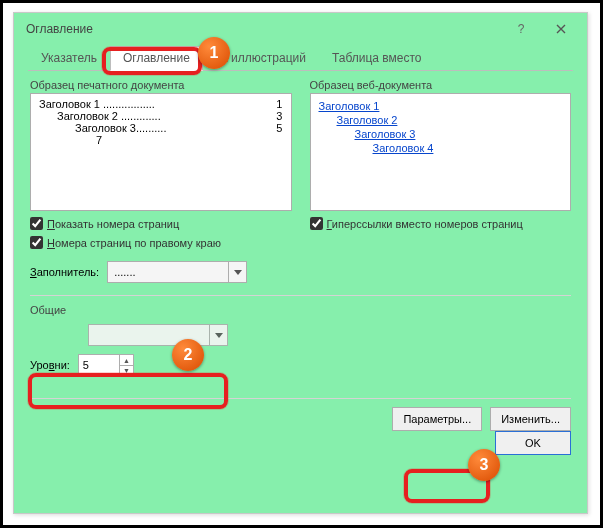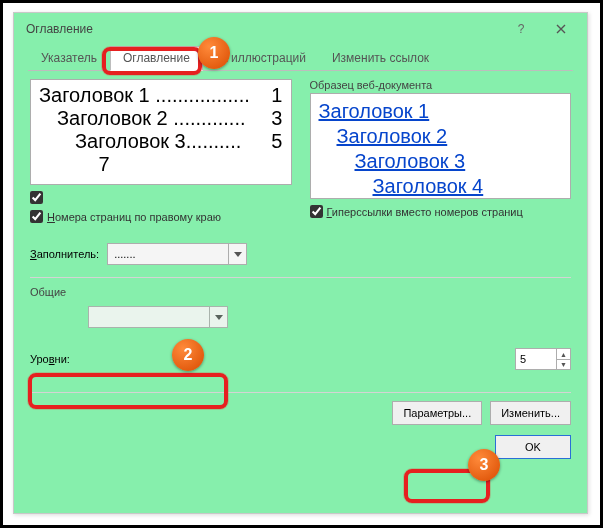--- a/index.html
+++ b/index.html
@@ -9,27 +9,27 @@
   .titlebar { height: 32px; display: flex; align-items: center; padding: 0 6px 0 12px; font-size: 12px; color: #444; }
   .titlebar .spacer { flex: 1; }
   .titlebar .btn { width: 40px; height: 28px; display: flex; align-items: center; justify-content: center; color: #666; }
   .tabs { display: flex; margin: 0 14px; border-bottom: 1px solid #bdbdbd; height: 26px; gap: 0; font-size: 12px; }
   .tab { padding: 4px 12px 17px 12px; color: #555; border: 1px solid transparent; border-bottom: none; position: relative; top: 1px; white-space: nowrap; }
   .tab.active { background: #fff; border: 1px solid #bdbdbd; border-bottom: 1px solid #fff; }
   .body { padding: 8px 16px 12px 16px; }
   .row { display: flex; gap: 18px; }
   .col { flex: 1; min-width: 0; }
   .groupLabel { font-size: 11px; color: #444; margin-bottom: 2px; }
-  .preview { border: 1px solid #adadad; background: #fff; height: 106px; padding: 4px 8px; font-family: "Times New Roman", serif; font-size: 20px; overflow: hidden; }
+  .preview { border: 1px solid #adadad; background: #fff; height: 118px; padding: 4px 8px; font-family: "Times New Roman", serif; font-size: 11px; overflow: hidden; }
   .pline { display: flex; justify-content: space-between; white-space: pre; }
   .wline { color: #0645cc; text-decoration: underline; margin: 2px 0; }
   .chk { font-size: 11px; color: #333; margin: 6px 0 2px 0; display: flex; align-items: center; gap: 4px; }
   .chk input { accent-color: #333; margin: 0; }
   .u { text-decoration: underline; }
-  .fieldrow { display: flex; align-items: center; gap: 8px; font-size: 11px; margin-top: 20px; }
+  .fieldrow { display: flex; align-items: center; gap: 8px; font-size: 11px; margin-top: 12px; }
   .combo { display: inline-flex; align-items: center; border: 1px solid #adadad; height: 22px; background: #f5f5f5; }
   .combo .txt { padding: 0 6px; min-width: 120px; font-size: 11px; }
   .combo .arrow { width: 18px; height: 100%; border-left: 1px solid #adadad; display: flex; align-items: center; justify-content: center; }
   .levelsBox { display: inline-flex; align-items: center; border: 1px solid #adadad; height: 22px; background: #fff; }
   .levelsBox input { border: none; width: 40px; font-size: 11px; padding: 0 4px; outline: none; }
   .spin { display: flex; flex-direction: column; }
   .spin div { width: 14px; height: 10px; border-left: 1px solid #adadad; display: flex; align-items: center; justify-content: center; font-size: 7px; color: #555; }
   .spin div + div { border-top: 1px solid #adadad; }
   .hr { border: none; border-top: 1px solid #d4d4d4; margin: 12px 0 8px 0; }
   .btnrow { display: flex; justify-content: flex-end; gap: 8px; margin-top: 0; }
@@ -53,34 +53,36 @@
         <svg width="10" height="10">
             <path d="M1 1 L9 9 M9 1 L1 9" stroke="#555" stroke-width="1.4"></path>
           </svg>
       </div>
     </div>
 
     <div class="tabs">
       <div class="tab">Указатель</div>
       <div class="tab active">Оглавление</div>
       <div class="tab">ок иллюстраций</div>
-      <div class="tab">Изменить ссылок</div>
+      <div class="tab">Таблица вместо</div>
     </div>
 
     <div class="body">
       <div class="row">
         <div class="col">
+          <div class="groupLabel">Образец печатного документа</div>
           <div class="preview">
             <div class="pline"><span><span>Заголовок 1 </span><span>.................</span></span><span> 1</span></div>
             <div class="pline" style="padding-left:18px;"><span><span>Заголовок 2 </span><span>.............</span></span><span> 3</span></div>
             <div class="pline" style="padding-left:36px;"><span><span>Заголовок 3</span><span>..........</span></span><span> 5</span></div>
             <div class="pline" style="padding-left:54px;"><span> 7</span></div>
           </div>
           <label class="chk">
             <input type="checkbox" checked="" style="">
+            <span><span class="u">П</span>оказать номера страниц</span>
           </label>
           <label class="chk">
             <input type="checkbox" checked="" style="">
             <span><span class="u">Н</span>омера страниц по правому краю</span>
           </label>
           <div class="fieldrow">
             <span><span class="u">З</span>аполнитель:</span>
             <div class="combo">
               <span class="txt">.......</span>
               <span class="arrow">
@@ -111,38 +113,38 @@
       <div class="fieldrow" style="margin-top:8px;">
         <span style="width:50px"></span>
         <div class="combo" style="opacity:0.9;">
           <span class="txt">&nbsp;</span>
           <span class="arrow">
               <span class="tri"></span>
             </span>
         </div>
       </div>
 
-      <div class="fieldrow" style="margin-top:20px;justify-content:space-between;">
+      <div class="fieldrow" style="margin-top:8px;">
         <span>Уро<span class="u">в</span>ни:</span>
         <div class="levelsBox">
           <input type="text" value="5" style="">
           <div class="spin">
             <div>▲</div>
             <div>▼</div>
           </div>
         </div>
       </div>
 
       <hr class="hr" style="margin-top:22px;">
 
       <div class="btnrow">
         <div class="winbtn">Параметры...</div>
         <div class="winbtn">Изменить...</div>
       </div>
-      <div class="btnrow" style="margin-top:10px;">
+      <div class="btnrow" style="margin-top:0;">
         <div class="winbtn" style="border-color:#2a6fd6;">OK</div>
       </div>
     </div>
 
     <div class="hl" style="left:88px; top:34px; width:100px; height:28px;"></div>
     <div class="badge" style="left:184px; top:24px;">1</div>
 
     <div class="hl" style="left:14px; top:360px; width:200px; height:36px;"></div>
     <div class="badge" style="left:158px; top:326px;">2</div>
 

